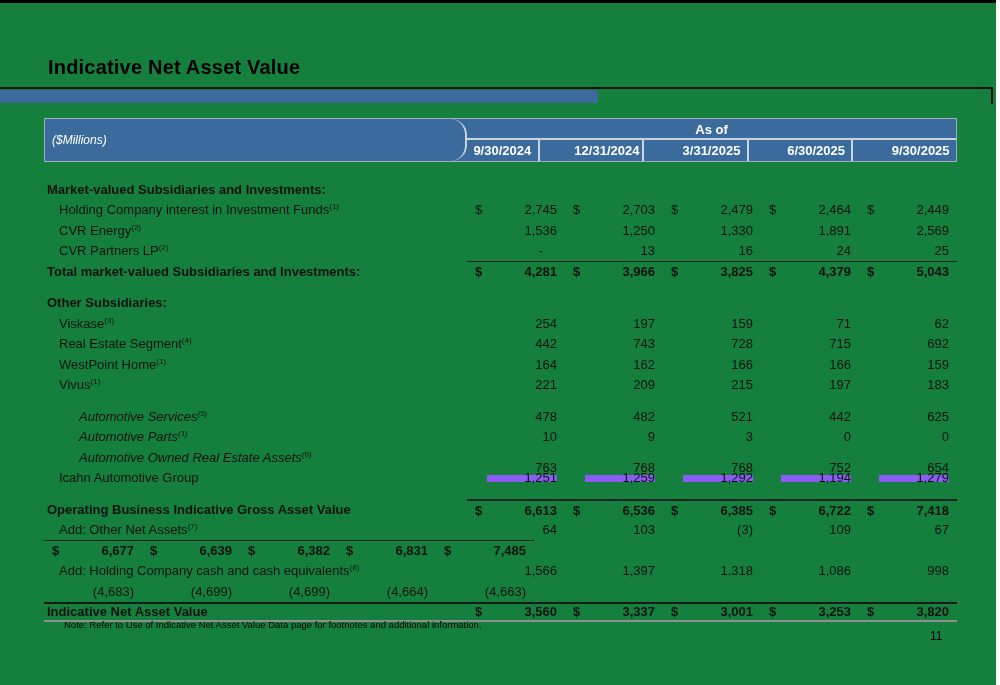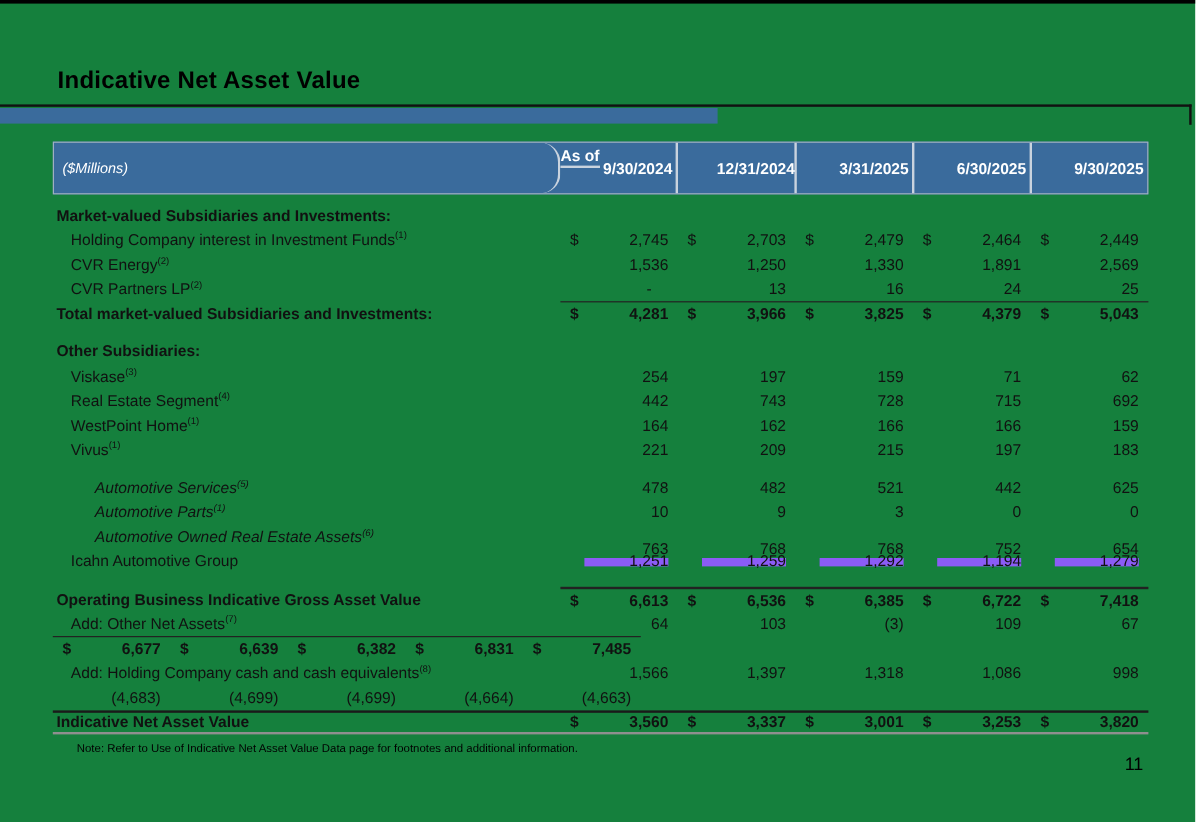--- a/index.html
+++ b/index.html
@@ -47,36 +47,36 @@
     color: #fff;
   }
   .corner-cell {
     width: 422px;
     display: flex; align-items: center;
     padding: 2px 7px 3px 7px;
     font-size: 12px; font-style: italic;
     border-right: 2px solid #c9d3de;
     border-radius: 16px;
   }
-  .dates-area { flex: 1; display: flex; flex-direction: row; }
+  .dates-area { flex: 1; display: flex; flex-direction: column; }
   .asof-cell {
     height: 21px; line-height: 21px;
     text-align: center; font-weight: bold; font-size: 13px;
     border-bottom: 2px solid #c9d3de;
   }
   .dates-row { flex: 1; display: flex; gap: 32px; }
   .date-cell {
     flex: 1;
     display: flex; align-items: center; justify-content: center;
     font-weight: bold; font-size: 13px;
     border-right: 2px solid #c9d3de;
   }
   .date-cell:last-child { border-right: none; }
 
-  .tbody { padding-top: 7px; font-size: 13px; }
+  .tbody { padding-top: 17px; font-size: 13px; }
   .row { display: flex; height: 20.5px; align-items: center; }
   .row.bold { font-weight: bold; }
   .spacer { height: 11px; }
   .label-cell { width: 423px; white-space: nowrap; }
   .ind-0 { padding-left: 3px; }
   .ind-1 { padding-left: 15px; }
   .ind-2 { padding-left: 35px; font-style: italic; }
   sup.fn { font-size: 8px; vertical-align: super; line-height: 0; }
   .num-area { width: 490px; display: flex; align-self: stretch; align-items: center; }
   .cell {
@@ -94,22 +94,22 @@
   .row.rule-above-full { border-top: 2px solid #1a1a1a; }
   .row.rule-below-full-gray { border-bottom: 2px solid #8f8f8f; }
   .row.rule-below-seg .cell .val { border-bottom: 7px solid #8b5cf6; margin-top: 27px; }
 
   .note {
     position: absolute; top: 619px; left: 45px;
     font-size: 9.5px; color: #000; margin-left: 19px;
   }
   .page-num {
     position: absolute; top: 629px; left: 930px;
-    width: 30px; text-align: center;
-    font-size: 15px; color: #000;
+    width: 30px; text-align: left;
+    font-size: 12px; color: #000;
   }
 </style>
 </head>
 <body>
 
 <div class="slide">
   <div class="top-rule"></div>
 
   <div class="page-title">Indicative Net Asset Value</div>
   <div class="title-line"></div>

